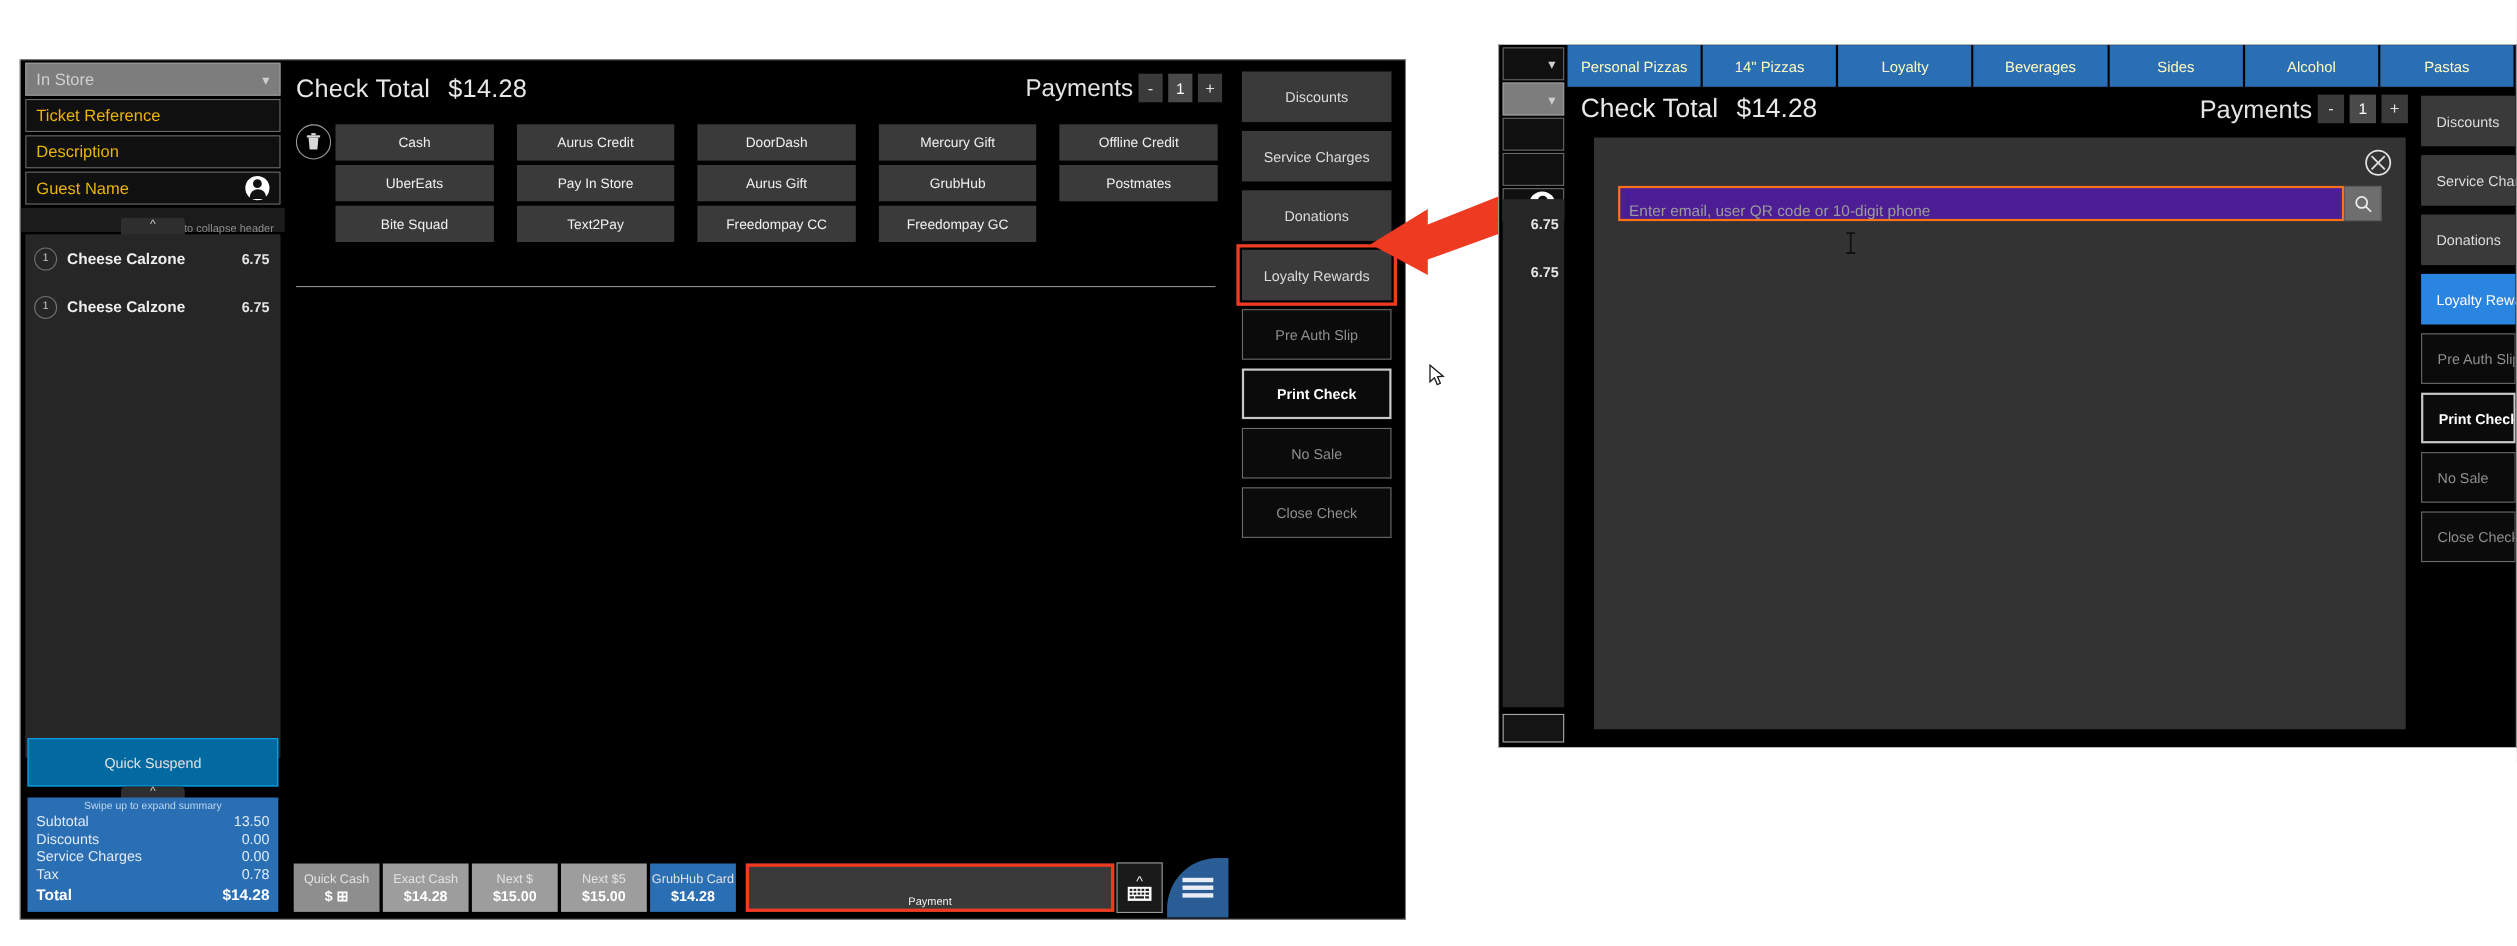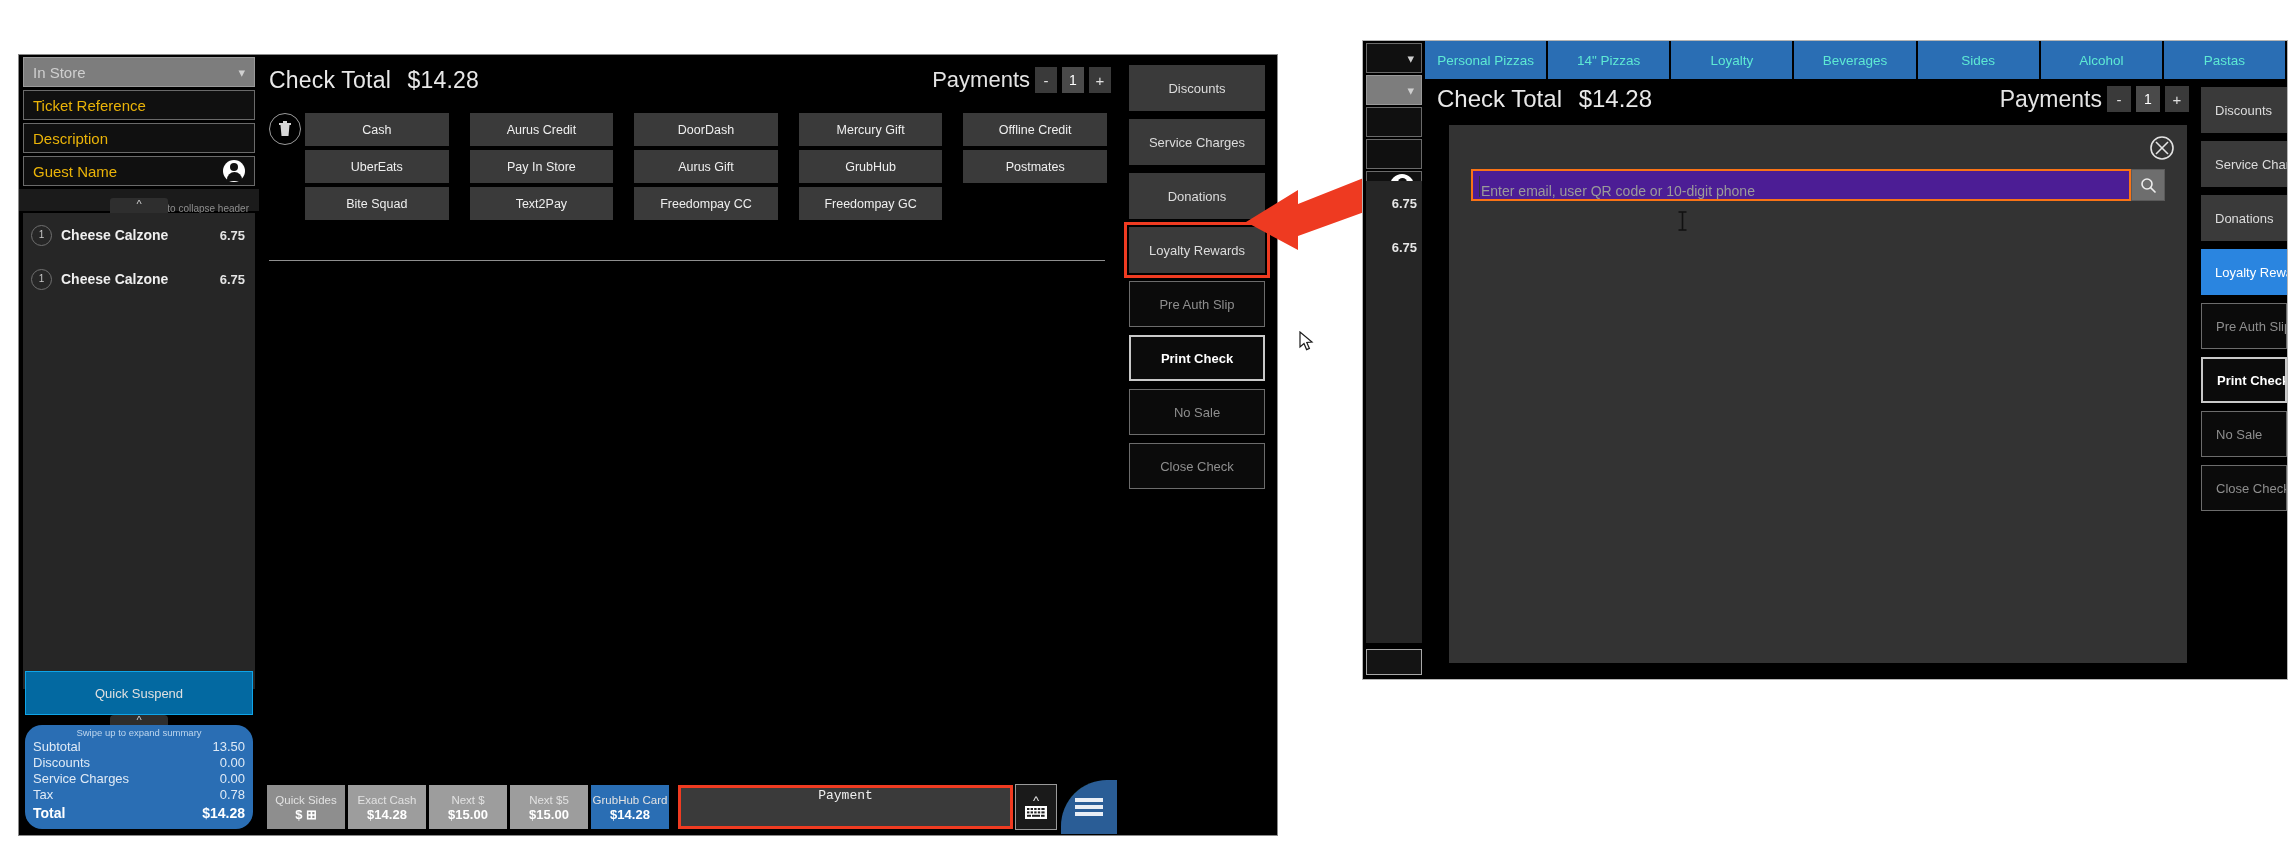--- a/index.html
+++ b/index.html
@@ -27,21 +27,21 @@
   .item-qty{width:19px;height:19px;border-radius:50%;border:1px solid #6f6f6f;color:#c8c8c8;
             font-size:10px;line-height:18px;text-align:center;margin-right:9px;flex:0 0 auto;}
   .item-name{flex:1;font-size:14px;font-weight:bold;}
   .item-price{font-size:13px;font-weight:bold;color:#e4e4e4;}
   #quick-suspend{position:absolute;left:6px;right:6px;bottom:120px;height:44px;background:#0369a1;
                  border:1px solid #0ea5e9;color:#e0e0e0;font-size:13px;display:flex;align-items:center;
                  justify-content:center;box-sizing:border-box;}
   #summary-tab{position:absolute;left:50%;transform:translateX(-50%);bottom:106px;width:58px;height:14px;
                background:#2e2e2e;border-radius:4px 4px 0 0;color:#cfcfcf;font-size:11px;text-align:center;line-height:11px;}
   #summary{position:absolute;left:6px;right:6px;bottom:6px;height:104px;background:#2a6eb4;
-           padding:2px 8px 4px 8px;box-sizing:border-box;color:#e9f1fa;border-radius:17px;}
+           padding:2px 8px 4px 8px;box-sizing:border-box;color:#e9f1fa;}
   #summary-hint{text-align:center;font-size:9.5px;color:#bdd6ee;margin-bottom:1px;}
   .sum-row{display:flex;justify-content:space-between;font-size:13px;line-height:16px;color:#dfeaf6;}
   .sum-row.total{font-weight:bold;color:#ffffff;font-size:14px;margin-top:2px;}
 
   
   #center-panel{position:absolute;left:240px;top:0;right:160px;bottom:0;background:#000;}
   #check-header{height:50px;display:flex;align-items:center;padding:0 6px 0 10px;color:#e8e8e8;}
   #check-total{font-size:23px;letter-spacing:.2px;}
   #check-total .amt{margin-left:10px;}
   #pay-count-wrap{margin-left:auto;display:flex;align-items:center;gap:5px;}
@@ -65,22 +65,22 @@
   #bottom-bar{position:absolute;left:0;right:0;bottom:0;height:54px;display:flex;align-items:center;
               padding:0 0 2px 4px;box-sizing:border-box;}
   .qbtn{width:78px;height:44px;background:#9d9d9d;color:#efefef;display:flex;flex-direction:column;
         align-items:center;justify-content:center;margin-right:3px;}
   .qbtn .l1{font-size:11.5px;line-height:14px;color:#e2e2e2;}
   .qbtn .l2{font-size:13px;font-weight:bold;color:#ffffff;line-height:15px;}
   .qbtn.dim{background:#8e8e8e;}
   .qbtn.blue{background:#2a6eb4;}
   .qbtn.firstsep{margin-left:4px;}
   #payment-btn{flex:1;height:44px;background:#3a3a3a;border:3px solid #ef3b21;color:#efefef;
-               display:flex;align-items:flex-start;justify-content:center;font-size:13px;box-sizing:border-box;
-               margin:0 2px 0 6px;font-family:Liberation Mono, monospace;}
+               display:flex;align-items:flex-end;justify-content:center;font-size:10px;box-sizing:border-box;
+               margin:0 2px 0 6px;}
   #kbd-btn{width:42px;height:46px;background:#1a1a1a;border:1px solid #9a9a9a;display:flex;flex-direction:column;
            align-items:center;justify-content:center;box-sizing:border-box;margin-right:4px;}
   #menu-btn{width:56px;height:54px;background:#2a5d96;border-top-left-radius:46px;display:flex;align-items:center;
             justify-content:center;position:relative;overflow:hidden;}
   #menu-btn:before{content:"";position:absolute;left:-4px;top:-4px;width:64px;height:62px;
                    border-top-left-radius:52px;border-top:3px solid #3f8f3f;border-left:3px solid #3f8f3f;}
   .burger-line{width:28px;height:4px;background:#e9eef5;margin:3px 0;}
 
   
   #action-rail{position:absolute;right:0;top:0;width:160px;height:100%;background:#000;padding:10px 12px;
@@ -102,21 +102,21 @@
   .co-field.muted{background:#7d7d7d;border-color:#9a9a9a;}
   .co-chev{color:#cfcfcf;font-size:13px;}
   .co-avatar{width:24px;height:24px;border-radius:50%;background:#fff;position:relative;}
   .co-avatar:before{content:"";position:absolute;left:8px;top:4px;width:9px;height:9px;border-radius:50%;background:#111;}
   .co-avatar:after{content:"";position:absolute;left:4px;top:13px;width:16px;height:9px;border-radius:9px 9px 0 0;background:#111;}
   #co-items{position:absolute;top:140px;left:3px;width:56px;bottom:36px;background:#262626;}
   .co-item{height:44px;display:flex;align-items:center;justify-content:flex-end;padding-right:5px;
            color:#e6e6e6;font-size:13px;font-weight:bold;}
   #co-suspend{position:absolute;left:3px;width:56px;bottom:4px;height:26px;background:#141414;border:1px solid #a8a8a8;box-sizing:border-box;}
   #co-tabs{position:absolute;left:62px;right:0;top:0;height:38px;display:flex;}
-  .co-tab{flex:1;background:#2a6eb4;color:#5eead4;font-size:13.5px;display:flex;align-items:center;
+  .co-tab{flex:1;background:#2a6eb4;color:#fef9c3;font-size:13.5px;display:flex;align-items:center;
           justify-content:center;border-right:2px solid #000;box-sizing:border-box;}
   #co-main{position:absolute;left:62px;right:94px;top:38px;bottom:0;background:#000;}
   #co-check-header{height:40px;display:flex;align-items:center;padding:0 4px 0 12px;color:#e8e8e8;}
   #co-check-total{font-size:24px;}
   #co-check-total .amt{margin-left:10px;}
   #co-pay-wrap{margin-left:auto;display:flex;align-items:center;gap:5px;}
   #co-payments-label{font-size:23px;color:#e3e3e3;}
   .co-pc-btn{width:24px;height:26px;background:#3a3a3a;color:#e0e0e0;font-size:15px;display:flex;align-items:center;justify-content:center;}
   .co-pc-num{width:24px;height:26px;background:#4a4a4a;color:#fff;font-size:14px;display:flex;align-items:center;justify-content:center;}
   #co-body{position:absolute;left:24px;right:6px;top:46px;bottom:16px;background:#333333;}
@@ -255,21 +255,21 @@
     <div id="divider"></div>
 
     <div id="cursor-arrow">
       <svg width="16" height="22" viewBox="0 0 16 22">
         <path d="M1 1 L1 16 L5 12.5 L7.6 18.6 L10.4 17.4 L7.8 11.5 L13 11 Z" fill="#ffffff" stroke="#1a1a1a" stroke-width="1.2"></path>
       </svg>
     </div>
 
     <div id="bottom-bar">
       <div class="qbtn dim firstsep">
-        <span class="l1">Quick Sides</span>
+        <span class="l1">Quick Cash</span>
         <span class="l2">$ ⊞</span>
       </div>
       <div class="qbtn">
         <span class="l1">Exact Cash</span>
         <span class="l2">$14.28</span>
       </div>
       <div class="qbtn">
         <span class="l1">Next $</span>
         <span class="l2">$15.00</span>
       </div>

